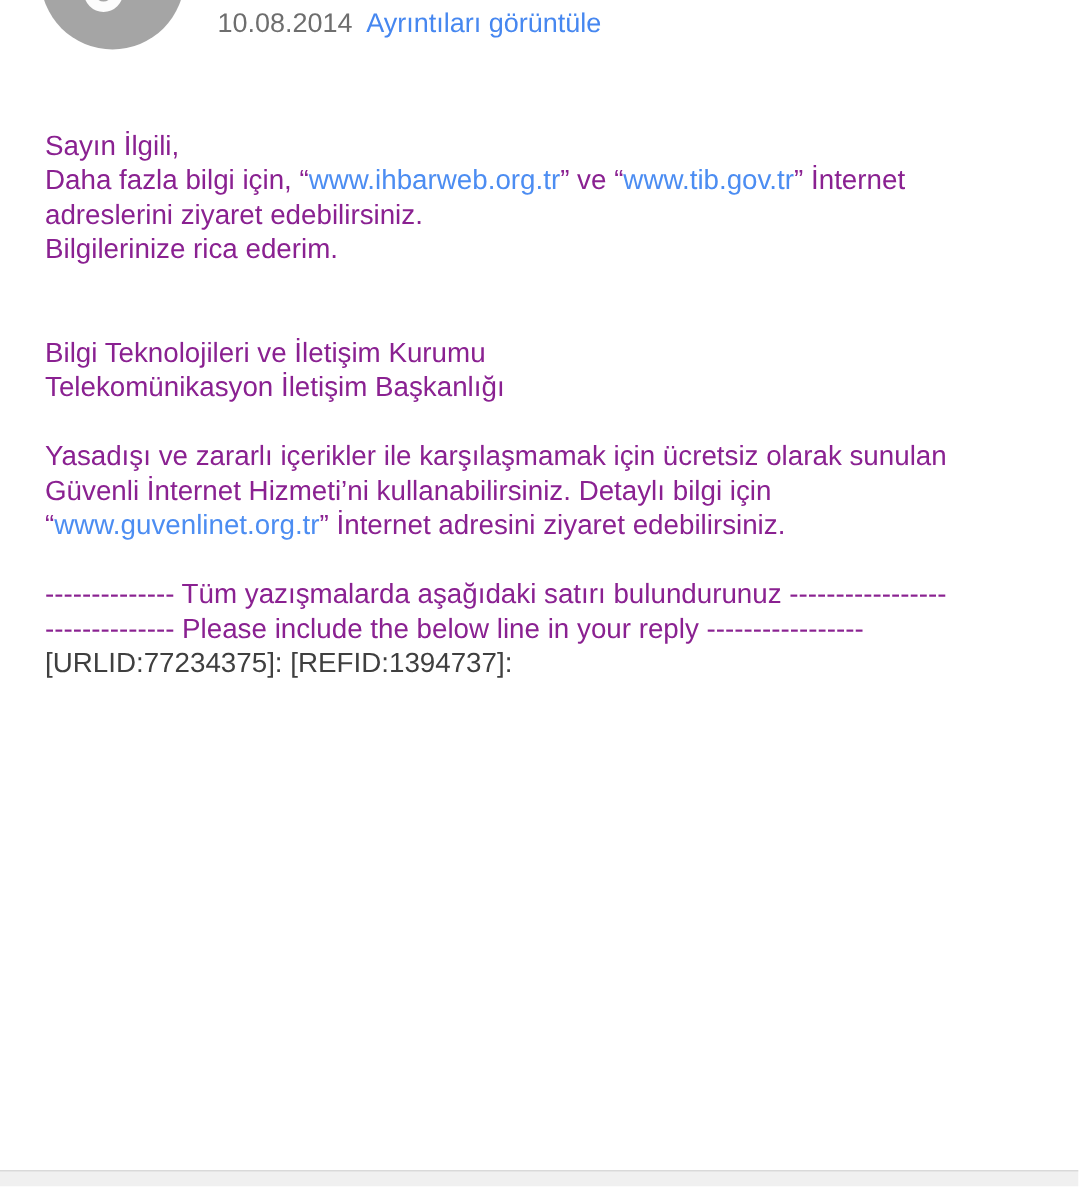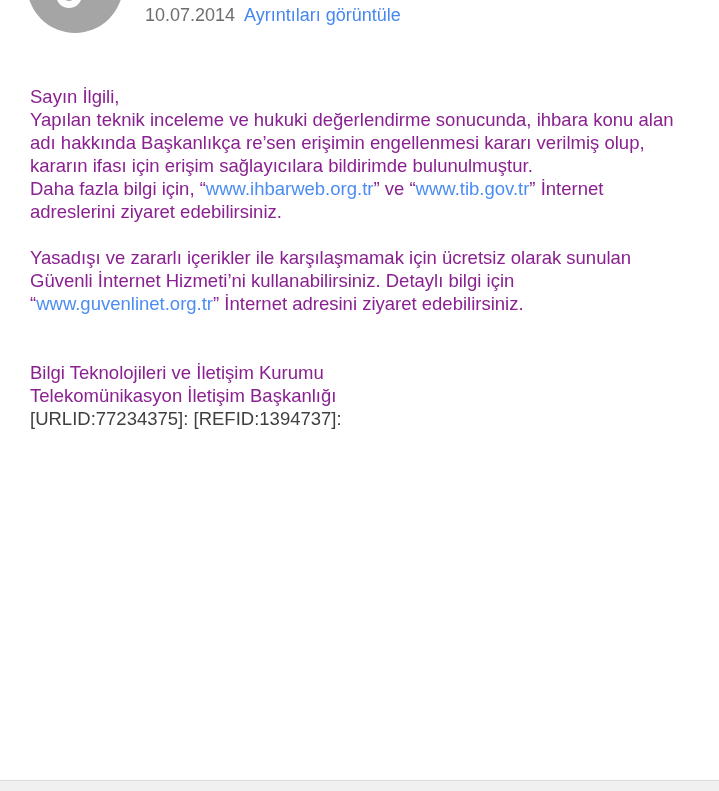--- a/index.html
+++ b/index.html
@@ -56,29 +56,30 @@
 </head>
 <body>
 
 <div class="screen">
 
   <div class="avatar">
     <div class="avatar-glyph"></div>
   </div>
 
   <div class="meta-row">
-    <span class="msg-date">10.07.2014</span><a class="details-link">Ayrıntıları görüntüle</a>
+    <span class="msg-date">10.08.2014</span><a class="details-link">Ayrıntıları görüntüle</a>
   </div>
 
   <div class="body-area" id="body-area">
       <div class="para" style="margin-top: 0px;"><span class="run-text">Sayın İlgili,
-</span><span class="run-text">Yapılan teknik inceleme ve hukuki değerlendirme sonucunda, ihbara konu alan adı hakkında Başkanlıkça re’sen erişimin engellenmesi kararı verilmiş olup, kararın ifası için erişim sağlayıcılara bildirimde bulunulmuştur.
 </span><span class="run-text">Daha fazla bilgi için, “</span><a class="run-link">www.ihbarweb.org.tr</a><span class="run-text">” ve “</span><a class="run-link">www.tib.gov.tr</a><span class="run-text">” İnternet adreslerini ziyaret edebilirsiniz.
-</span></div>
-      <div class="para" style="margin-top: 23px;"><span class="run-text">Yasadışı ve zararlı içerikler ile karşılaşmamak için ücretsiz olarak sunulan Güvenli İnternet Hizmeti’ni kullanabilirsiniz. Detaylı bilgi için “</span><a class="run-link">www.guvenlinet.org.tr</a><span class="run-text">” İnternet adresini ziyaret edebilirsiniz.</span></div>
+</span><span class="run-text">Bilgilerinize rica ederim.</span></div>
       <div class="para" style="margin-top: 46px;"><span class="run-text">Bilgi Teknolojileri ve İletişim Kurumu
 Telekomünikasyon İletişim Başkanlığı</span></div>
+      <div class="para" style="margin-top: 23px;"><span class="run-text">Yasadışı ve zararlı içerikler ile karşılaşmamak için ücretsiz olarak sunulan Güvenli İnternet Hizmeti’ni kullanabilirsiniz. Detaylı bilgi için “</span><a class="run-link">www.guvenlinet.org.tr</a><span class="run-text">” İnternet adresini ziyaret edebilirsiniz.</span></div>
+      <div class="para" style="margin-top: 23px;"><span class="run-text">-------------- Tüm yazışmalarda aşağıdaki satırı bulundurunuz -----------------
+-------------- Please include the below line in your reply -----------------</span></div>
       <div class="para" style="margin-top: 0px;"><span class="run-label">[URLID:77234375]: [REFID:1394737]:</span></div>
     </div>
 
   <div class="footer-strip"></div>
 
 </div>
 
 </body></html>

